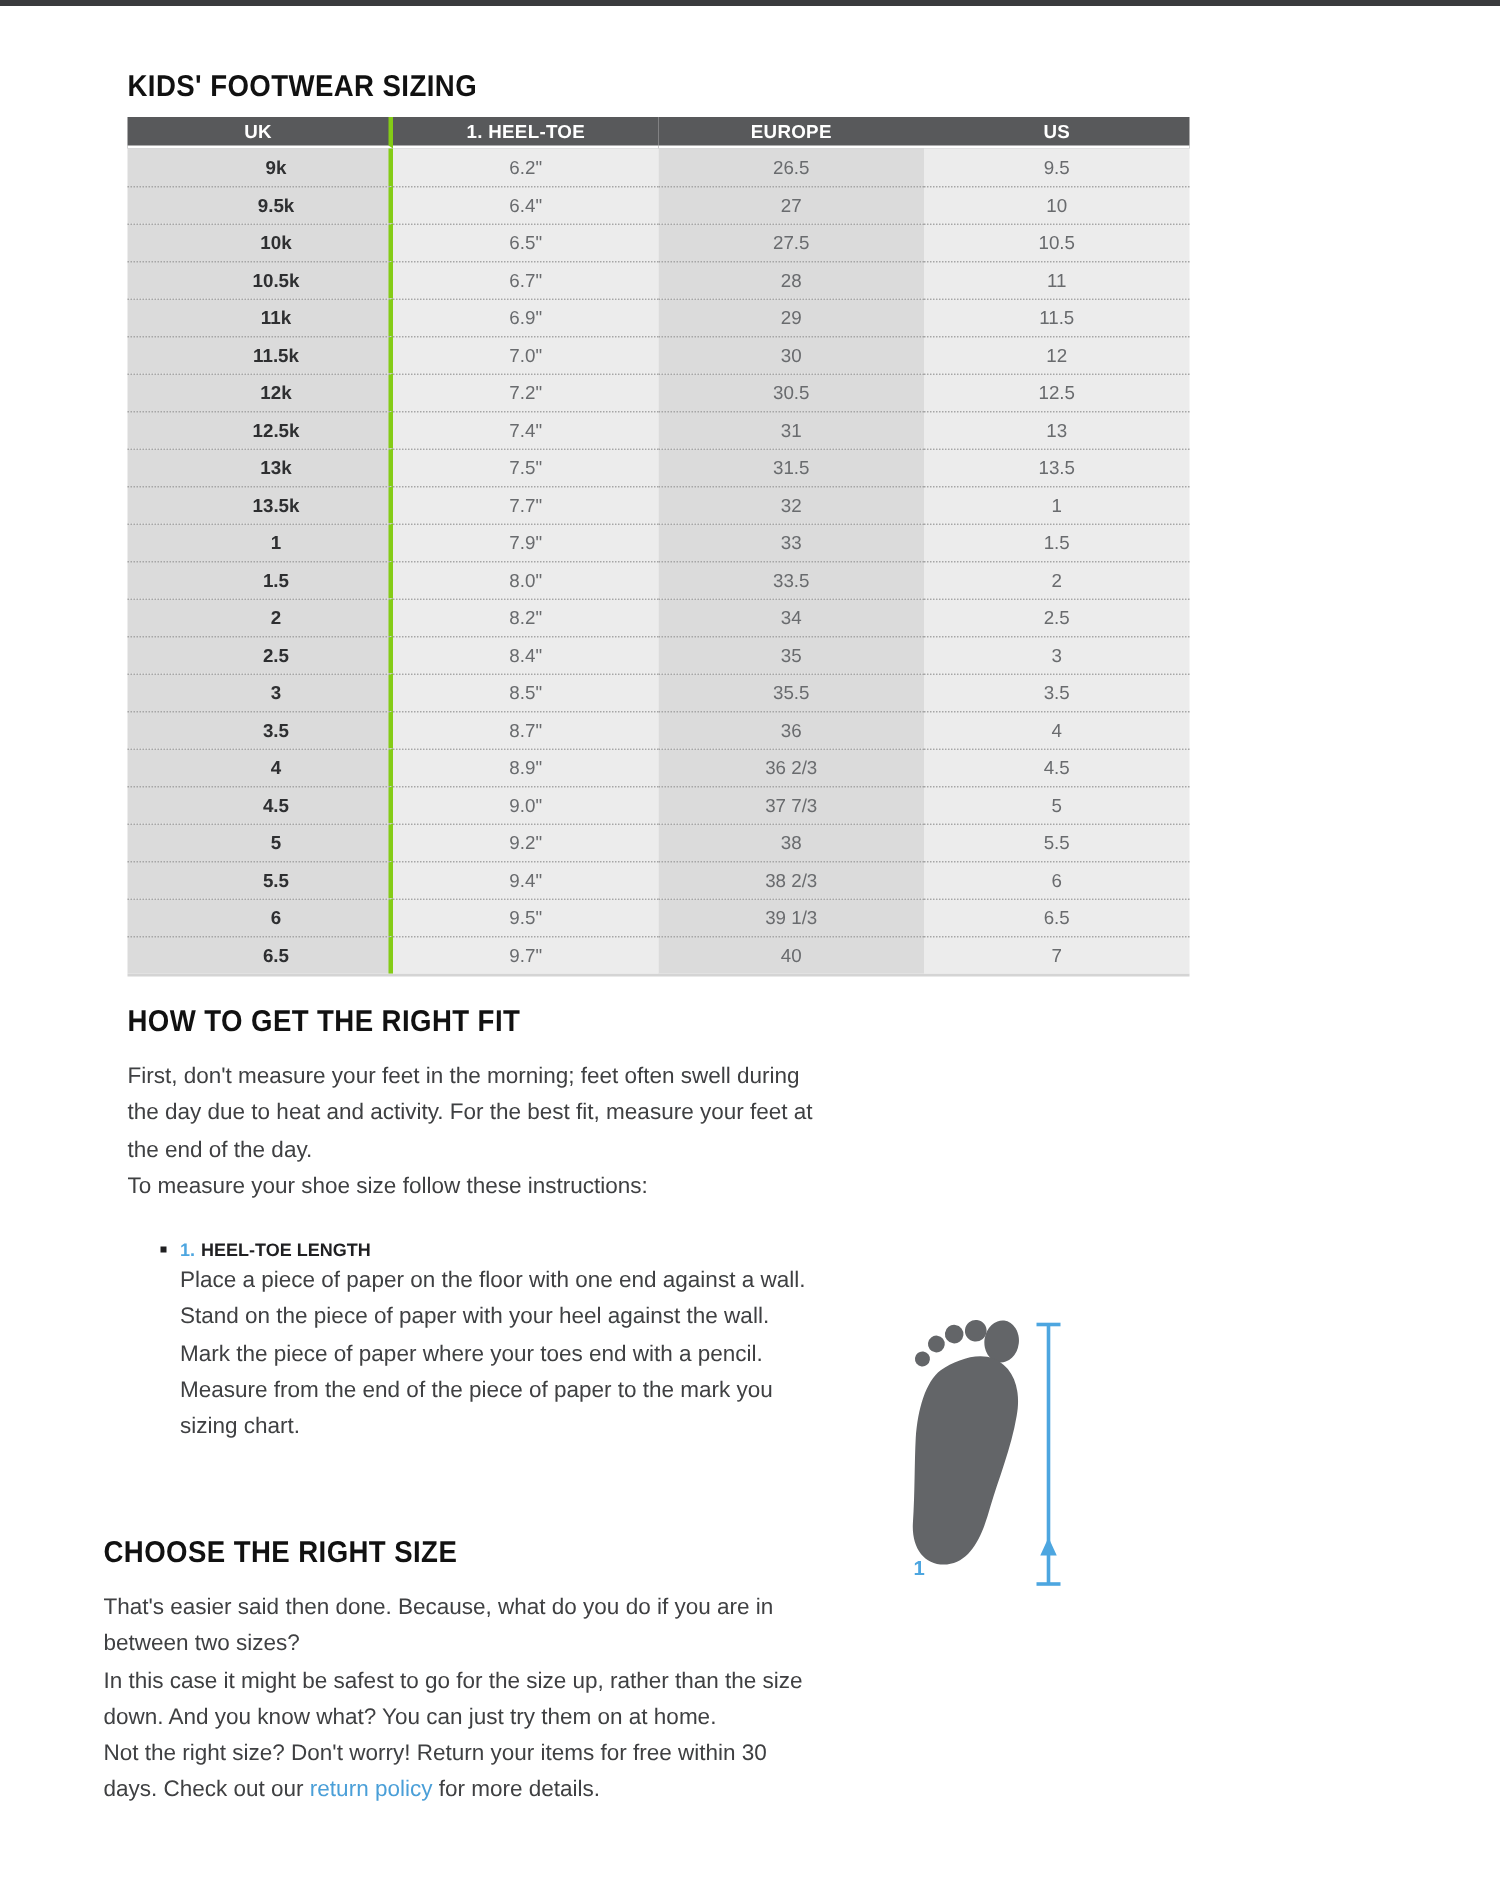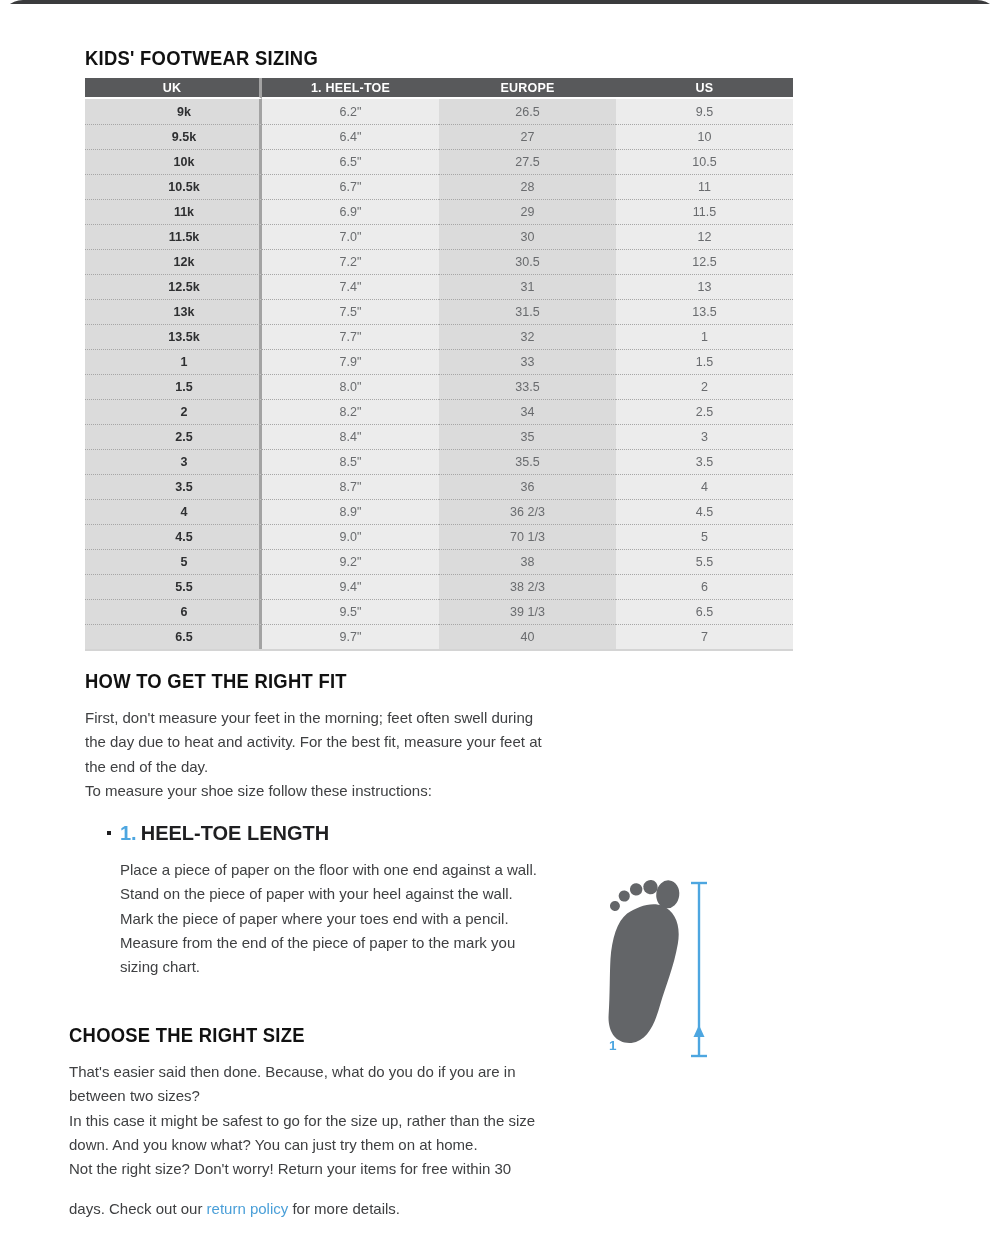--- a/index.html
+++ b/index.html
@@ -1,18 +1,18 @@
 <!DOCTYPE html>
 <html><head>
 <meta charset="utf-8">
 <style>
   * { box-sizing: border-box; }
   html,body { margin:0; padding:0; background:#ffffff; }
   body { font-family:"Liberation Sans", sans-serif; color:#404042; }
-  .page { position:relative; width:1000px; height:1253px; background:#fff; overflow:hidden;border-radius:23px; }
+  .page { position:relative; width:1000px; height:1253px; background:#fff; overflow:hidden; }
 
   .top-bar { position:absolute; left:0; top:0; width:1000px; height:4px; background:#3a3b3d; }
 
   .section-title {
     display:block; margin:0;
     font-size:20px; font-weight:800; color:#111;
     letter-spacing:.3px; white-space:nowrap;
     transform:scaleX(.92); transform-origin:left center;
   }
   .title-main { position:absolute; left:85px; top:47px; }
@@ -20,36 +20,36 @@
   
   .table-wrap { position:absolute; left:85px; top:78px; width:708px; }
   table { width:100%; border-collapse:separate; border-spacing:0; table-layout:fixed; border-bottom:2px solid #d4d4d4; }
   th, td { padding:0; text-align:center; vertical-align:middle; }
   th {
     background:#58595b; color:#fff; height:21px;
     font-size:12.5px; font-weight:bold; letter-spacing:.2px;
     border-bottom:2px solid #fff;
   }
   td { height:25px; font-size:12.5px; color:#696b6e; }
-  th.c0, td.c0 { border-right:3px solid #a3a3a3; }
+  th.c0, td.c0 { border-right:3px solid #84cc16; }
   td.c0 { background:#dbdbdb; color:#2e2f31; font-weight:bold;padding-left:24px; }
   td.c1 { background:#ececec; }
   td.c2 { background:#dbdbdb; }
   td.c3 { background:#ececec; }
   tbody tr + tr td { border-top:1px dotted #a6a6a6; }
 
   
   .fit-section { position:absolute; left:85px; top:670px; width:540px; }
   .choose-section { position:absolute; left:69px; top:1024px; width:580px; }
   .text-lines { font-size:15px; color:#3f4042; margin-top:13px; }
-  .text-lines.no-gap { margin-top:16px; }
+  .text-lines.no-gap { margin-top:0; }
   .line { line-height:24.3px; white-space:nowrap; }
 
   .step { margin-top:21px; }
-  .step-head { position:relative; padding-left:35px; font-size:20px; font-weight:bold; color:#1f1f21; line-height:18px; }
+  .step-head { position:relative; padding-left:35px; font-size:12px; font-weight:bold; color:#1f1f21; line-height:18px; }
   .bullet { position:absolute; left:22px; top:7px; width:4px; height:4px; background:#1f1f21; }
   .step-num { color:#4da6e0; margin-right:4px; }
   .step-lines { padding-left:35px; margin-top:6px; }
 
   .link { color:#4a9fd8; text-decoration:none; cursor:pointer; }
 
   
   .diagram { position:absolute; left:596px; top:868px; width:122px; height:196px; }
   .diagram svg { display:block; }
   .diagram-label { position:absolute; left:13px; top:170px; color:#4da6e0; font-weight:bold; font-size:13.5px; }
@@ -172,21 +172,21 @@
           </tr>
           <tr>
             <td class="c0">4</td>
             <td class="c1">8.9"</td>
             <td class="c2">36 2/3</td>
             <td class="c3">4.5</td>
           </tr>
           <tr>
             <td class="c0">4.5</td>
             <td class="c1">9.0"</td>
-            <td class="c2">70 1/3</td>
+            <td class="c2">37 7/3</td>
             <td class="c3">5</td>
           </tr>
           <tr>
             <td class="c0">5</td>
             <td class="c1">9.2"</td>
             <td class="c2">38</td>
             <td class="c3">5.5</td>
           </tr>
           <tr>
             <td class="c0">5.5</td>

